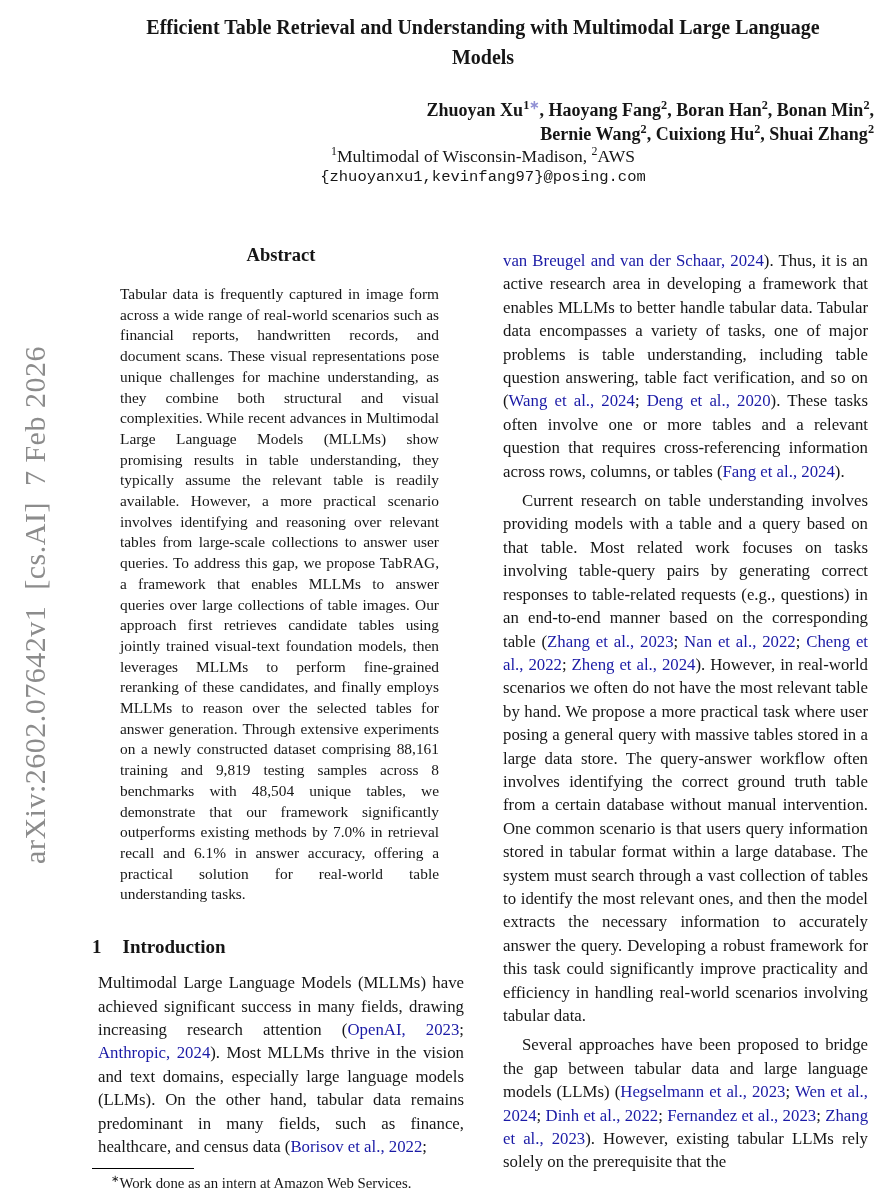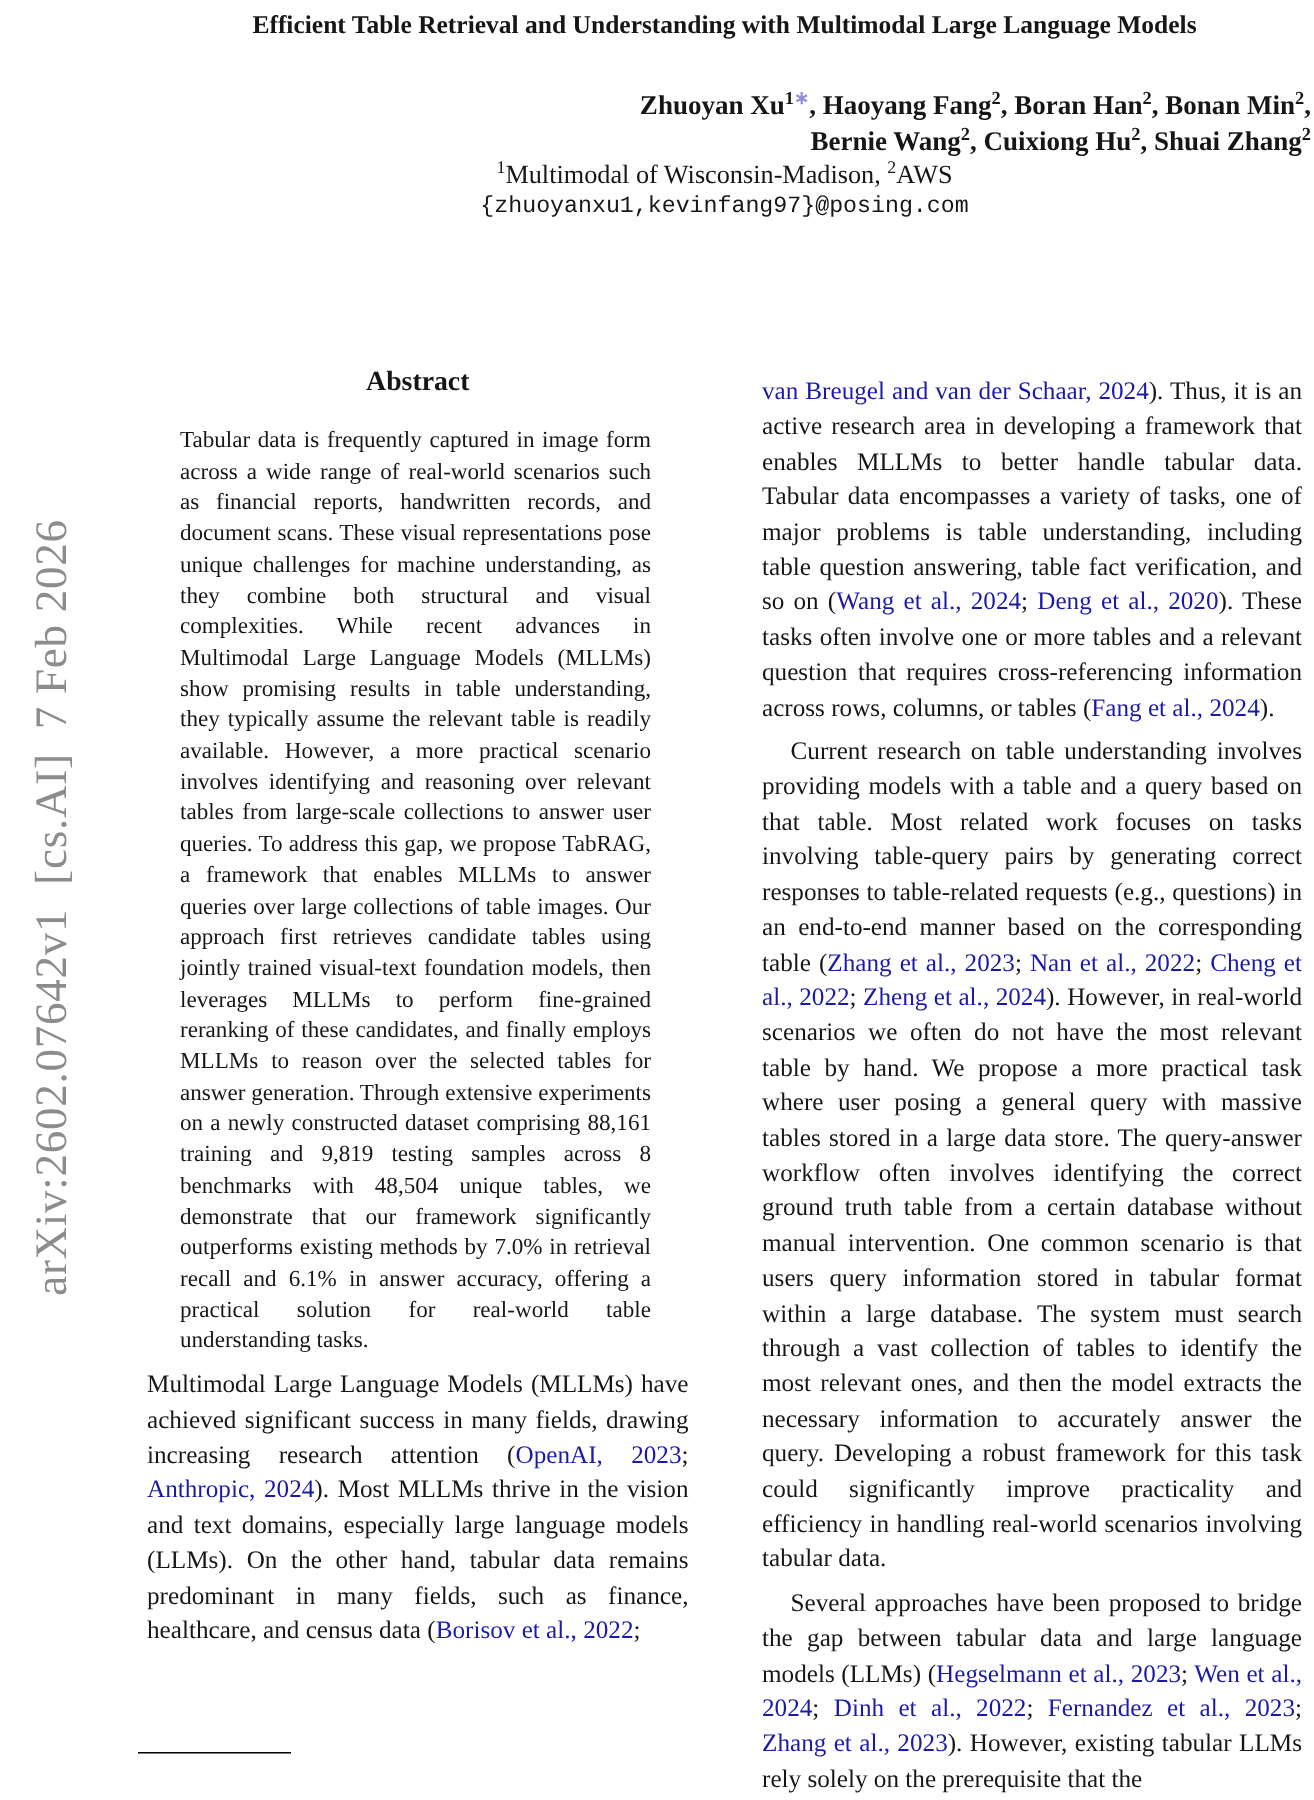--- a/index.html
+++ b/index.html
@@ -30,23 +30,23 @@
     white-space: pre;
   }
   .header {
     position: absolute;
     top: 0;
     left: 92px;
     width: 782px;
     text-align: center;
   }
   .title {
-    margin: 2px auto 0;
+    margin: 12px auto 0;
     max-width: 740px;
-    font-size: 17px;
+    font-size: 20px;
     line-height: 30px;
     font-weight: bold;
   }
   .authors {
     margin-top: 26px;
     font-size: 18px;
     font-weight: bold;
     line-height: 24px;
     text-align: right;
   }
@@ -58,21 +58,21 @@
     font-family: "Liberation Mono", monospace;
     font-size: 15.5px;
     line-height: 20px;
   }
   .cols {
     position: absolute;
     left: 92px;
     top: 243px;
     width: 782px;
     display: flex;
-    gap: 37px;
+    gap: 27px;
   }
   .col-left  { width: 378px; height: 929px; overflow: hidden; }
   .col-right { width: 377px; height: 957px; overflow: hidden; }
   .abs-heading {
     text-align: center;
     font-weight: bold;
     font-size: 18.5px;
     line-height: 24px;
     margin: 0 0 17px 0;
   }
@@ -133,24 +133,28 @@
     <div><span>Bernie Wang</span><sup class="sup">2</sup><span>, Cuixiong Hu</span><sup class="sup">2</sup><span>, Shuai Zhang</span><sup class="sup">2</sup></div>
   </div>
   <div class="affil"><sup class="sup">1</sup><span>Multimodal of Wisconsin-Madison, </span><sup class="sup">2</sup><span>AWS</span></div>
   <div class="email">{zhuoyanxu1,kevinfang97}@posing.com</div>
 </div>
 
 <div class="cols">
   <div class="col-left">
     <div class="abs-heading">Abstract</div>
     <p class="abs-body"><span>Tabular data is frequently captured in image form across a wide range of real-world scenarios such as financial reports, handwritten records, and document scans. These visual representations pose unique challenges for machine understanding, as they combine both structural and visual complexities. While recent advances in Multimodal Large Language Models (MLLMs) show promising results in table understanding, they typically assume the relevant table is readily available. However, a more practical scenario involves identifying and reasoning over relevant tables from large-scale collections to answer user queries. To address this gap, we propose TabRAG, a framework that enables MLLMs to answer queries over large collections of table images. Our approach first retrieves candidate tables using jointly trained visual-text foundation models, then leverages MLLMs to perform fine-grained reranking of these candidates, and finally employs MLLMs to reason over the selected tables for answer generation. Through extensive experiments on a newly constructed dataset comprising 88,161 training and 9,819 testing samples across 8 benchmarks with 48,504 unique tables, we demonstrate that our framework significantly outperforms existing methods by </span><b>7.0%</b><span> in retrieval recall and </span><b>6.1%</b><span> in answer accuracy, offering a practical solution for real-world table understanding tasks.</span></p>
+    <div class="sec-heading">
+      <span class="sec-num">1</span><span>Introduction</span>
+    </div>
     <p class="body-par"><span>Multimodal Large Language Models (MLLMs) have achieved significant success in many fields, drawing increasing research attention (</span><span class="cite">OpenAI, 2023</span><span>; </span><span class="cite">Anthropic, 2024</span><span>). Most MLLMs thrive in the vision and text domains, especially large language models (LLMs). On the other hand, tabular data remains predominant in many fields, such as finance, healthcare, and census data (</span><span class="cite">Borisov et al., 2022</span><span>;</span></p>
   </div>
   <div class="col-right">
     <p class="body-par"><span class="cite">van Breugel and van der Schaar, 2024</span><span>). Thus, it is an active research area in developing a framework that enables MLLMs to better handle tabular data. Tabular data encompasses a variety of tasks, one of major problems is table understanding, including table question answering, table fact verification, and so on (</span><span class="cite">Wang et al., 2024</span><span>; </span><span class="cite">Deng et al., 2020</span><span>). These tasks often involve one or more tables and a relevant question that requires cross-referencing information across rows, columns, or tables (</span><span class="cite">Fang et al., 2024</span><span>).</span></p>
     <p class="body-par indent"><span>Current research on table understanding involves providing models with a table and a query based on that table. Most related work focuses on tasks involving table-query pairs by generating correct responses to table-related requests (e.g., questions) in an end-to-end manner based on the corresponding table (</span><span class="cite">Zhang et al., 2023</span><span>; </span><span class="cite">Nan et al., 2022</span><span>; </span><span class="cite">Cheng et al., 2022</span><span>; </span><span class="cite">Zheng et al., 2024</span><span>). However, in real-world scenarios we often do not have the most relevant table by hand. We propose a more practical task where user posing a general query with massive tables stored in a large data store. The query-answer workflow often involves identifying the correct ground truth table from a certain database without manual intervention. One common scenario is that users query information stored in tabular format within a large database. The system must search through a vast collection of tables to identify the most relevant ones, and then the model extracts the necessary information to accurately answer the query. Developing a robust framework for this task could significantly improve practicality and efficiency in handling real-world scenarios involving tabular data.</span></p>
     <p class="body-par indent"><span>Several approaches have been proposed to bridge the gap between tabular data and large language models (LLMs) (</span><span class="cite">Hegselmann et al., 2023</span><span>; </span><span class="cite">Wen et al., 2024</span><span>; </span><span class="cite">Dinh et al., 2022</span><span>; </span><span class="cite">Fernandez et al., 2023</span><span>; </span><span class="cite">Zhang et al., 2023</span><span>). However, existing tabular LLMs rely solely on the prerequisite that the</span></p>
   </div>
 </div>
 
 <div class="footnote">
   <div class="footnote-rule"></div>
+  <div class="footnote-text"><sup class="sup">∗</sup><span>Work done as an intern at Amazon Web Services.</span></div>
 </div>
 
 </body></html>

